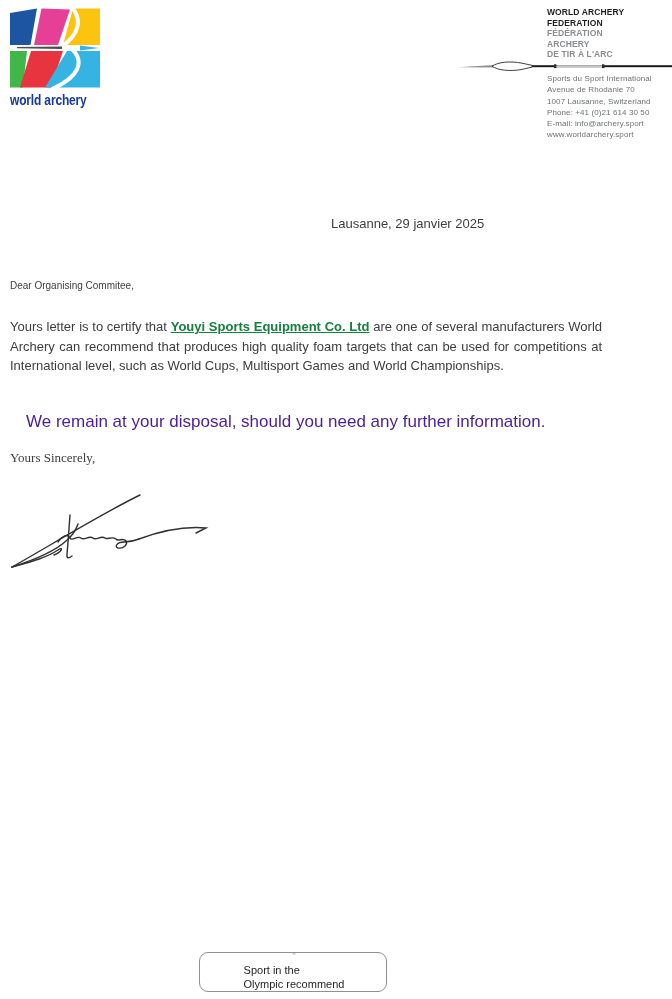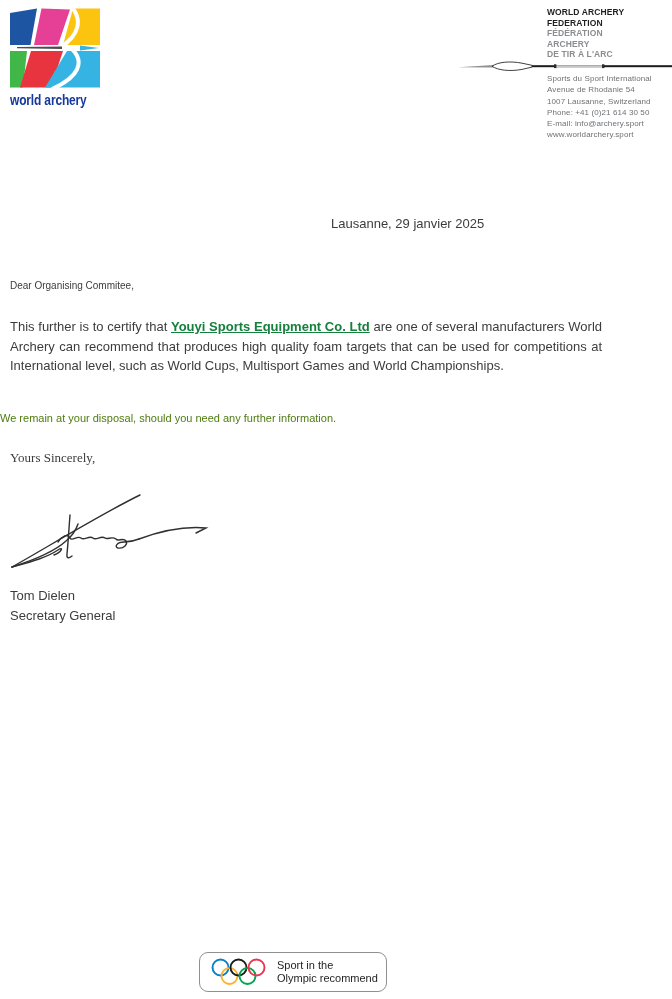--- a/index.html
+++ b/index.html
@@ -28,29 +28,29 @@
     font-size:8px;line-height:11.3px;color:#6f7174;letter-spacing:0.1px;
   }
   
   .dateline{position:absolute;left:331px;top:216px;font-size:13px;color:#3c3c3c;}
   .salutation{position:absolute;left:10px;top:280px;font-size:10px;color:#3c3c3c;}
   .body-par{
     position:absolute;left:10px;top:317px;width:592px;margin:0;
     font-size:13px;line-height:19.6px;color:#3c3c3c;text-align:justify;
   }
   .body-par strong{color:#15803d;text-decoration:underline;}
-  .closing{position:absolute;left:0;top:412px;font-size:11px;color:#4d7c0f;}
+  .closing{position:absolute;left:26px;top:412px;font-size:17px;color:#4c1d95;}
   .valediction{position:absolute;left:10px;top:450px;font-size:13px;color:#3c3c3c;font-family:Liberation Serif, serif;}
   .signature-svg{position:absolute;left:6px;top:486px;}
   .signer{position:absolute;left:10px;top:586px;font-size:13px;line-height:19.5px;color:#3c3c3c;}
   
   .olympic-badge{
     position:absolute;left:199px;top:952px;width:188px;height:40px;
     border:1px solid #909090;border-radius:9px;box-sizing:border-box;
-    display:flex;align-items:center;gap:9px;padding:0 8px 0 10px;background:#fff;
+    display:flex;align-items:center;gap:9px;padding:0 8px 0 10px;background:#fff;flex-direction:column;
   }
   .badge-text{font-size:11px;line-height:13.5px;color:#1f1f1f;}
 </style>
 </head>
 <body>
 
 <div class="page">
 
   <div class="logo-block">
     <svg class="logo-mark" width="90" height="80" viewBox="0 0 90 80" xmlns="http://www.w3.org/2000/svg">
@@ -80,50 +80,46 @@
     <polygon points="0,8.3 36,5.9 36,8.6" fill="#8f8f8f"></polygon>
     <path d="M34,7.2 C40,3 52,1.8 64,4.2 L74,6.3 L74,8.1 L64,10.4 C52,12.6 40,11.4 34,7.2 Z" fill="#ffffff" stroke="#2a2a2a" stroke-width="0.9"></path>
     <rect x="74" y="6.2" width="140" height="2" fill="#1c1c1c"></rect>
     <rect x="98" y="6.2" width="46" height="2" fill="#c6c6c6"></rect>
     <rect x="96" y="5.3" width="2.4" height="3.8" fill="#2a2a2a"></rect>
     <rect x="144" y="5.3" width="2.4" height="3.8" fill="#2a2a2a"></rect>
   </svg>
 
   <div class="address-block">
     <div>Sports du Sport International</div>
-    <div>Avenue de Rhodanie 54</div>
+    <div>Avenue de Rhodanie 70</div>
     <div>1007 Lausanne, Switzerland</div>
     <div>Phone: +41 (0)21 614 30 50</div>
     <div>E-mail: info@archery.sport</div>
     <div>www.worldarchery.sport</div>
   </div>
 
   <div class="dateline">Lausanne, 29 janvier 2025</div>
 
   <div class="salutation">Dear Organising Commitee,</div>
 
-  <p class="body-par"><span>This further is to certify that </span><strong>Youyi Sports Equipment Co. Ltd</strong><span> are one of several manufacturers World Archery can recommend that produces high quality foam targets that can be used for competitions at International level, such as World Cups, Multisport Games and World Championships.</span></p>
+  <p class="body-par"><span>Yours letter is to certify that </span><strong>Youyi Sports Equipment Co. Ltd</strong><span> are one of several manufacturers World Archery can recommend that produces high quality foam targets that can be used for competitions at International level, such as World Cups, Multisport Games and World Championships.</span></p>
 
   <div class="closing">We remain at your disposal, should you need any further information.</div>
 
   <div class="valediction">Yours Sincerely,</div>
 
   <svg class="signature-svg" width="210" height="88" viewBox="0 0 210 88" xmlns="http://www.w3.org/2000/svg" fill="none" stroke="#303030" stroke-width="1.4" stroke-linecap="round">
     <path d="M6,81 C40,62 95,28 134,9"></path>
     <path d="M6,81 C28,74 48,66 60,55 C66,50 70,44 72,38"></path>
     <path d="M6,81 C24,76 40,72 52,64 C58,60 56,66 48,69"></path>
     <path d="M64,29 C63,42 62,58 61,68 C60.5,72 62,73 66,70"></path>
     <path d="M52,56 C56,50 62,47 64,52 C66,56 71,49 75,52 C78,55 83,49 87,52 C90,55 95,49 99,52 C101,54 106,50 110,53 C112,56 117,51 120,55 C122,58 118,63 112,62 C108,61 111,56 118,56 C124,56 128,55 133,53"></path>
     <path d="M133,53 C152,46 178,40 200,42 C196,44 192,46 190,47"></path>
   </svg>
 
-  <div class="signer">
-    <div>Tom Dielen</div>
-    <div>Secretary General</div>
-  </div>
 
   <div class="olympic-badge">
     <svg width="58" height="30" viewBox="0 0 58 30" xmlns="http://www.w3.org/2000/svg" fill="none" stroke-width="1.9">
       <circle cx="10.5" cy="10.5" r="8" stroke="#0081C8"></circle>
       <circle cx="19.5" cy="19" r="8" stroke="#FCB131"></circle>
       <circle cx="28.5" cy="10.5" r="8" stroke="#1A1A1A"></circle>
       <circle cx="37.5" cy="19" r="8" stroke="#00A651"></circle>
       <circle cx="46.5" cy="10.5" r="8" stroke="#EE334E"></circle>
     </svg>
     <div class="badge-text">

